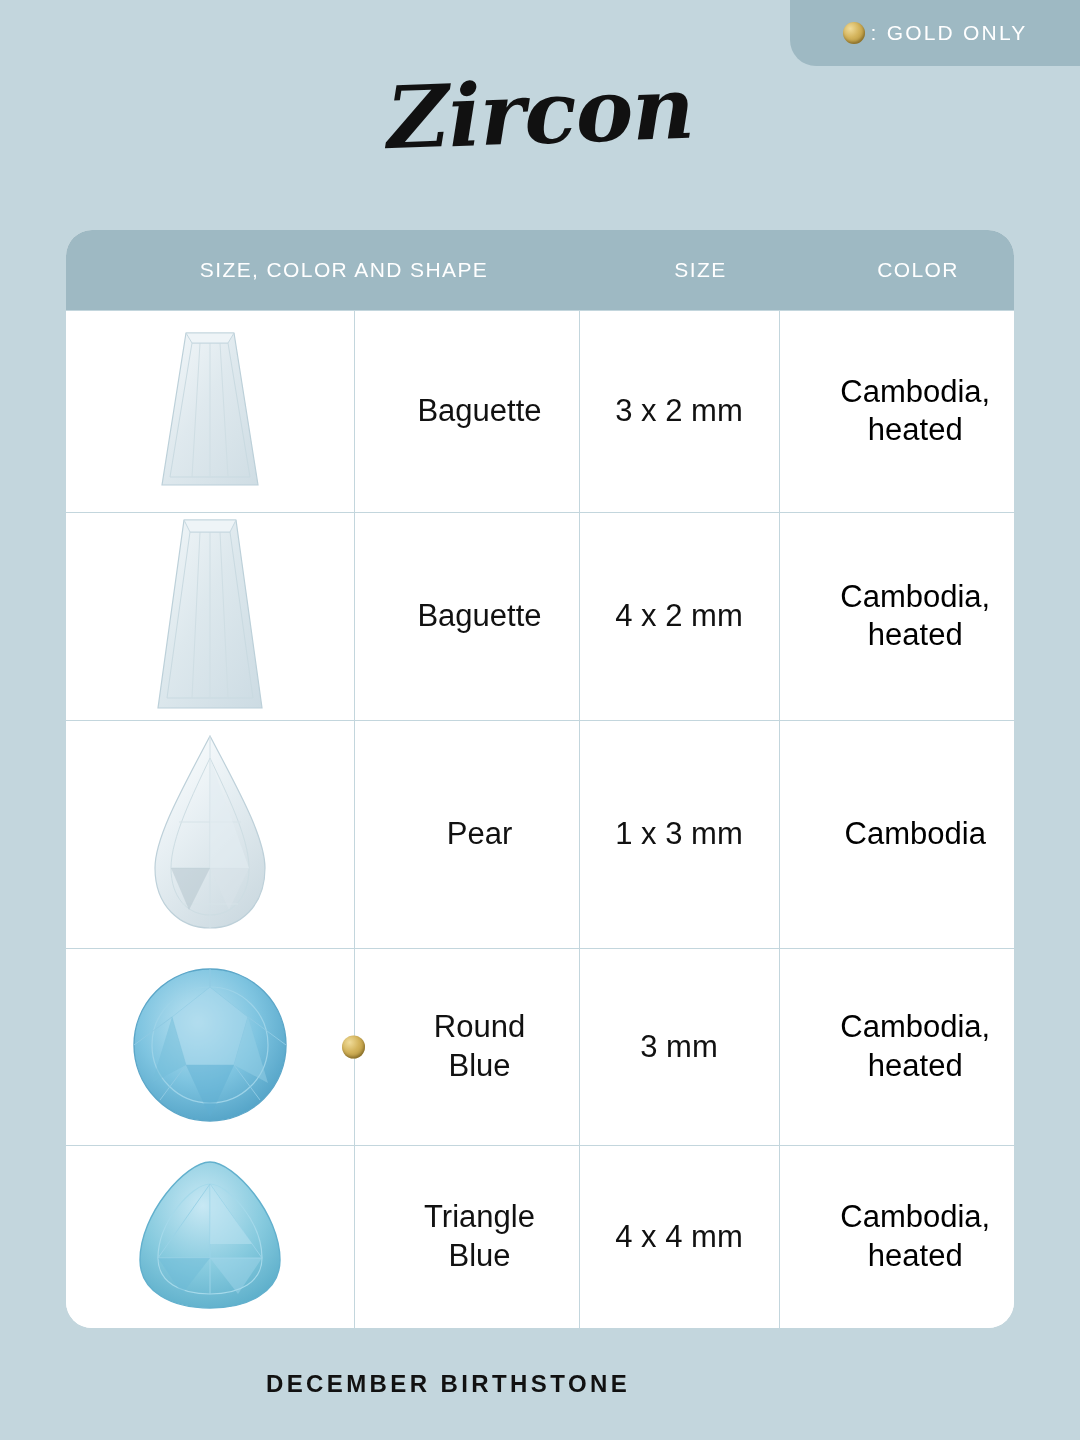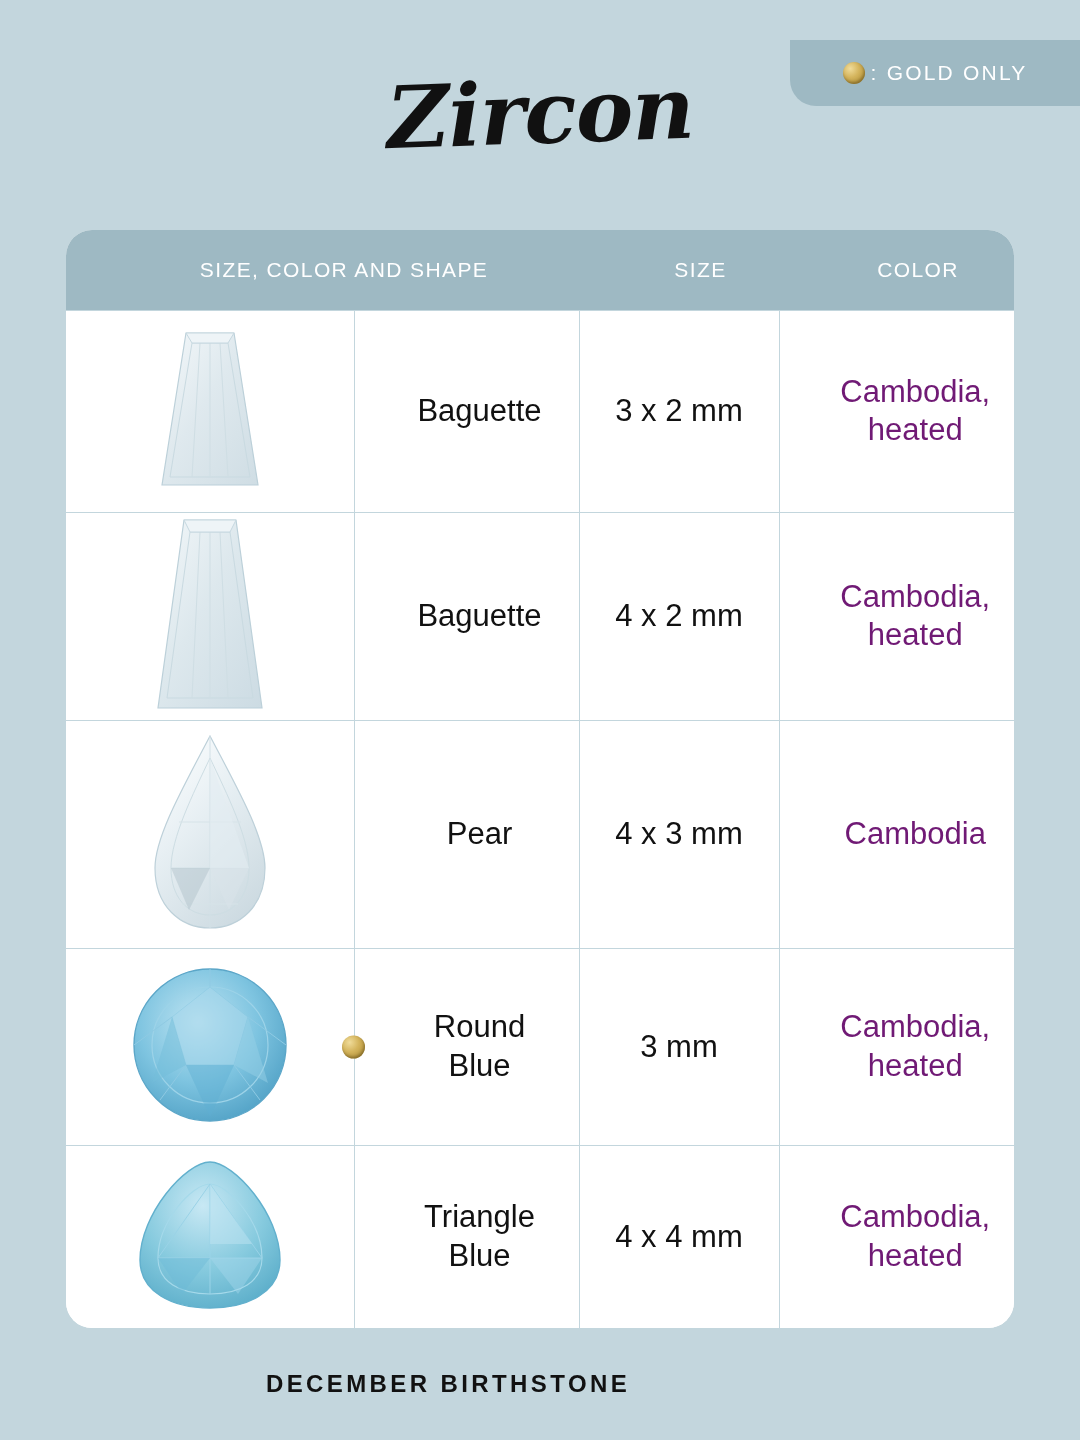--- a/index.html
+++ b/index.html
@@ -22,21 +22,20 @@
     top: 0;
     right: 0;
     width: 290px;
     height: 66px;
     background: #9eb9c3;
     border-bottom-left-radius: 26px;
     display: flex;
     align-items: center;
     justify-content: center;
     gap: 6px;
-    margin-top: 40px;
   }
   .gold-dot {
     width: 22px;
     height: 22px;
     border-radius: 50%;
     background: radial-gradient(circle at 33% 30%, #f0dc9a 0%, #d4b45c 42%, #a8872f 100%);
     box-shadow: inset -1px -2px 3px rgba(90,70,20,.5);
     display: inline-block;
   }
   .gold-badge-text {
@@ -119,21 +118,21 @@
     line-height: 1.25;
     text-align: left;
     padding-left: 27px;
   }
   .size-text {
     font-size: 31px;
     color: #111;
   }
   .origin-text {
     font-size: 31px;
-    color: #701a75;
+    color: #000000;
     line-height: 1.25;
     text-align: left;
     padding-left: 38px;
     margin-left: 44px;
   }
 
   
   .row-gold-dot {
     position: absolute;
     right: -11px;
@@ -260,21 +259,21 @@
               <line x1="22" y1="136" x2="100" y2="136" stroke="#d2e0e6" stroke-width="1"></line>
               <line x1="30" y1="90" x2="92" y2="90" stroke="#d6e3e8" stroke-width="1"></line>
               <line x1="33" y1="172" x2="89" y2="172" stroke="#d6e3e8" stroke-width="1"></line>
               <polygon points="61,26 100,136 61,136" fill="#e3ecf1" opacity="0.6"></polygon>
               <polygon points="22,136 61,136 40,178" fill="#aebec8" opacity="0.45"></polygon>
               <polygon points="61,136 100,136 80,178" fill="#d9e4ea" opacity="0.5"></polygon>
             </svg>
           </span>
         </td>
         <td class="shape-text">Pear</td>
-        <td class="size-text">4 x 3 mm</td>
+        <td class="size-text">1 x 3 mm</td>
         <td class="origin-cell origin-text">Cambodia</td>
       </tr>
 
       <tr style="height:195px;">
         <td class="gem-cell">
           <span class="gem-wrap">
             <svg width="160" height="160" viewBox="0 0 160 160">
               <defs>
                 <radialGradient id="roundg" cx="0.42" cy="0.35" r="0.72">
                   <stop offset="0%" stop-color="#bfe4f2"></stop>

